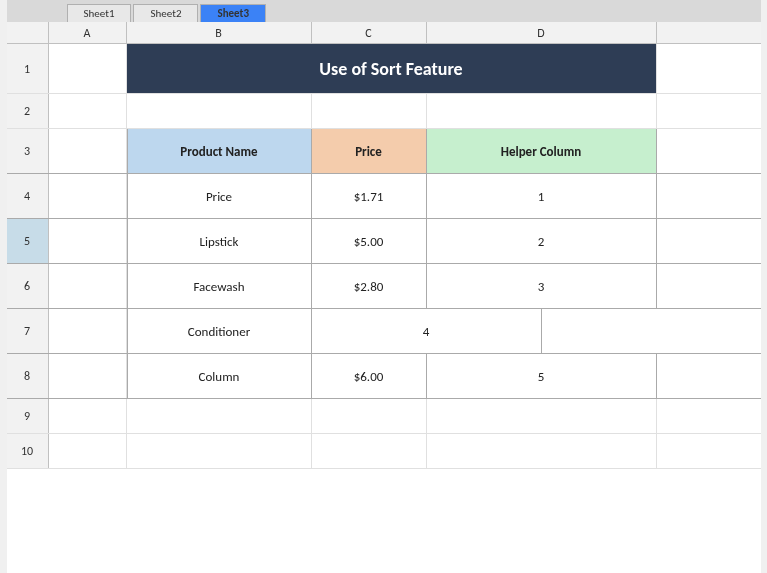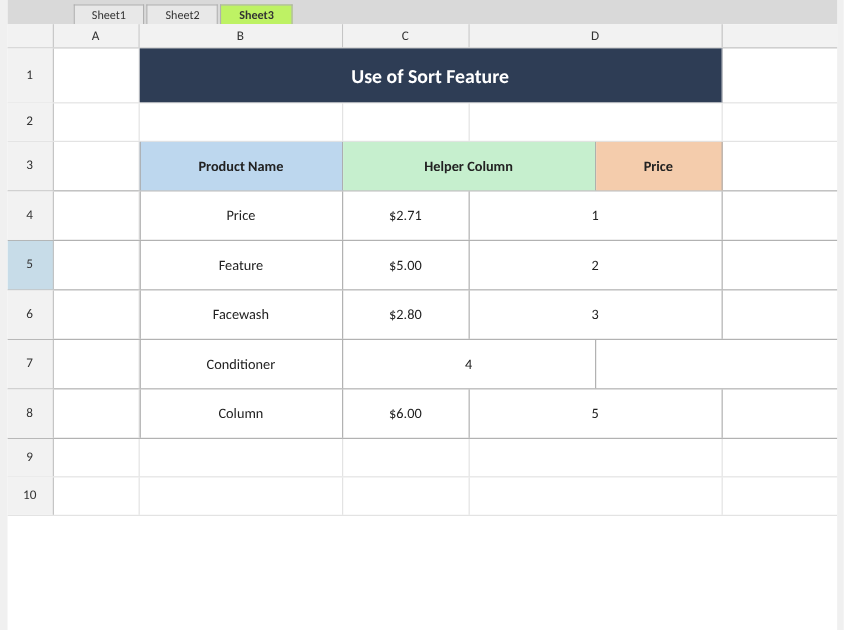--- a/index.html
+++ b/index.html
@@ -43,21 +43,21 @@
       background: #e8e8e8;
       border: 1px solid #b0b0b0;
       border-bottom: none;
       font-size: 11px;
       display: flex;
       align-items: center;
       color: #333;
     }
 
     .tab.active {
-      background: #bef264;
+      background: #3b82f6;
       font-weight: bold;
     }
 
     
     .spreadsheet {
       flex: 1;
       display: flex;
       flex-direction: column;
       background: #ffffff;
     }
@@ -223,47 +223,47 @@
         <div class="cell col-c"></div>
         <div class="cell col-d"></div>
       </div>
 
       <div class="grid-row row-h3 table-row">
         <div class="row-num">3</div>
         <div class="cell col-a"></div>
         <div class="cell col-b header-product table-cell-b">
           <span>Product Name</span>
         </div>
+        <div class="cell col-c header-price table-cell-c">
+          <span>Price</span>
+        </div>
         <div class="cell col-d header-helper table-cell-d">
           <span>Helper Column</span>
         </div>
-        <div class="cell col-c header-price table-cell-c">
+      </div>
+
+      <div class="grid-row row-h3 table-row">
+        <div class="row-num">4</div>
+        <div class="cell col-a"></div>
+        <div class="cell col-b table-cell-b">
           <span>Price</span>
         </div>
-      </div>
-
-      <div class="grid-row row-h3 table-row">
-        <div class="row-num">4</div>
-        <div class="cell col-a"></div>
-        <div class="cell col-b table-cell-b">
-          <span>Price</span>
-        </div>
         <div class="cell col-c table-cell-c">
-          <span>$2.71</span>
+          <span>$1.71</span>
         </div>
         <div class="cell col-d table-cell-d">
           <span>1</span>
         </div>
       </div>
 
       <div class="grid-row row-h3 table-row selected">
         <div class="row-num">5</div>
         <div class="cell col-a"></div>
         <div class="cell col-b table-cell-b">
-          <span>Feature</span>
+          <span>Lipstick</span>
         </div>
         <div class="cell col-c table-cell-c">
           <span>$5.00</span>
         </div>
         <div class="cell col-d table-cell-d">
           <span>2</span>
         </div>
       </div>
 
       <div class="grid-row row-h3 table-row">

